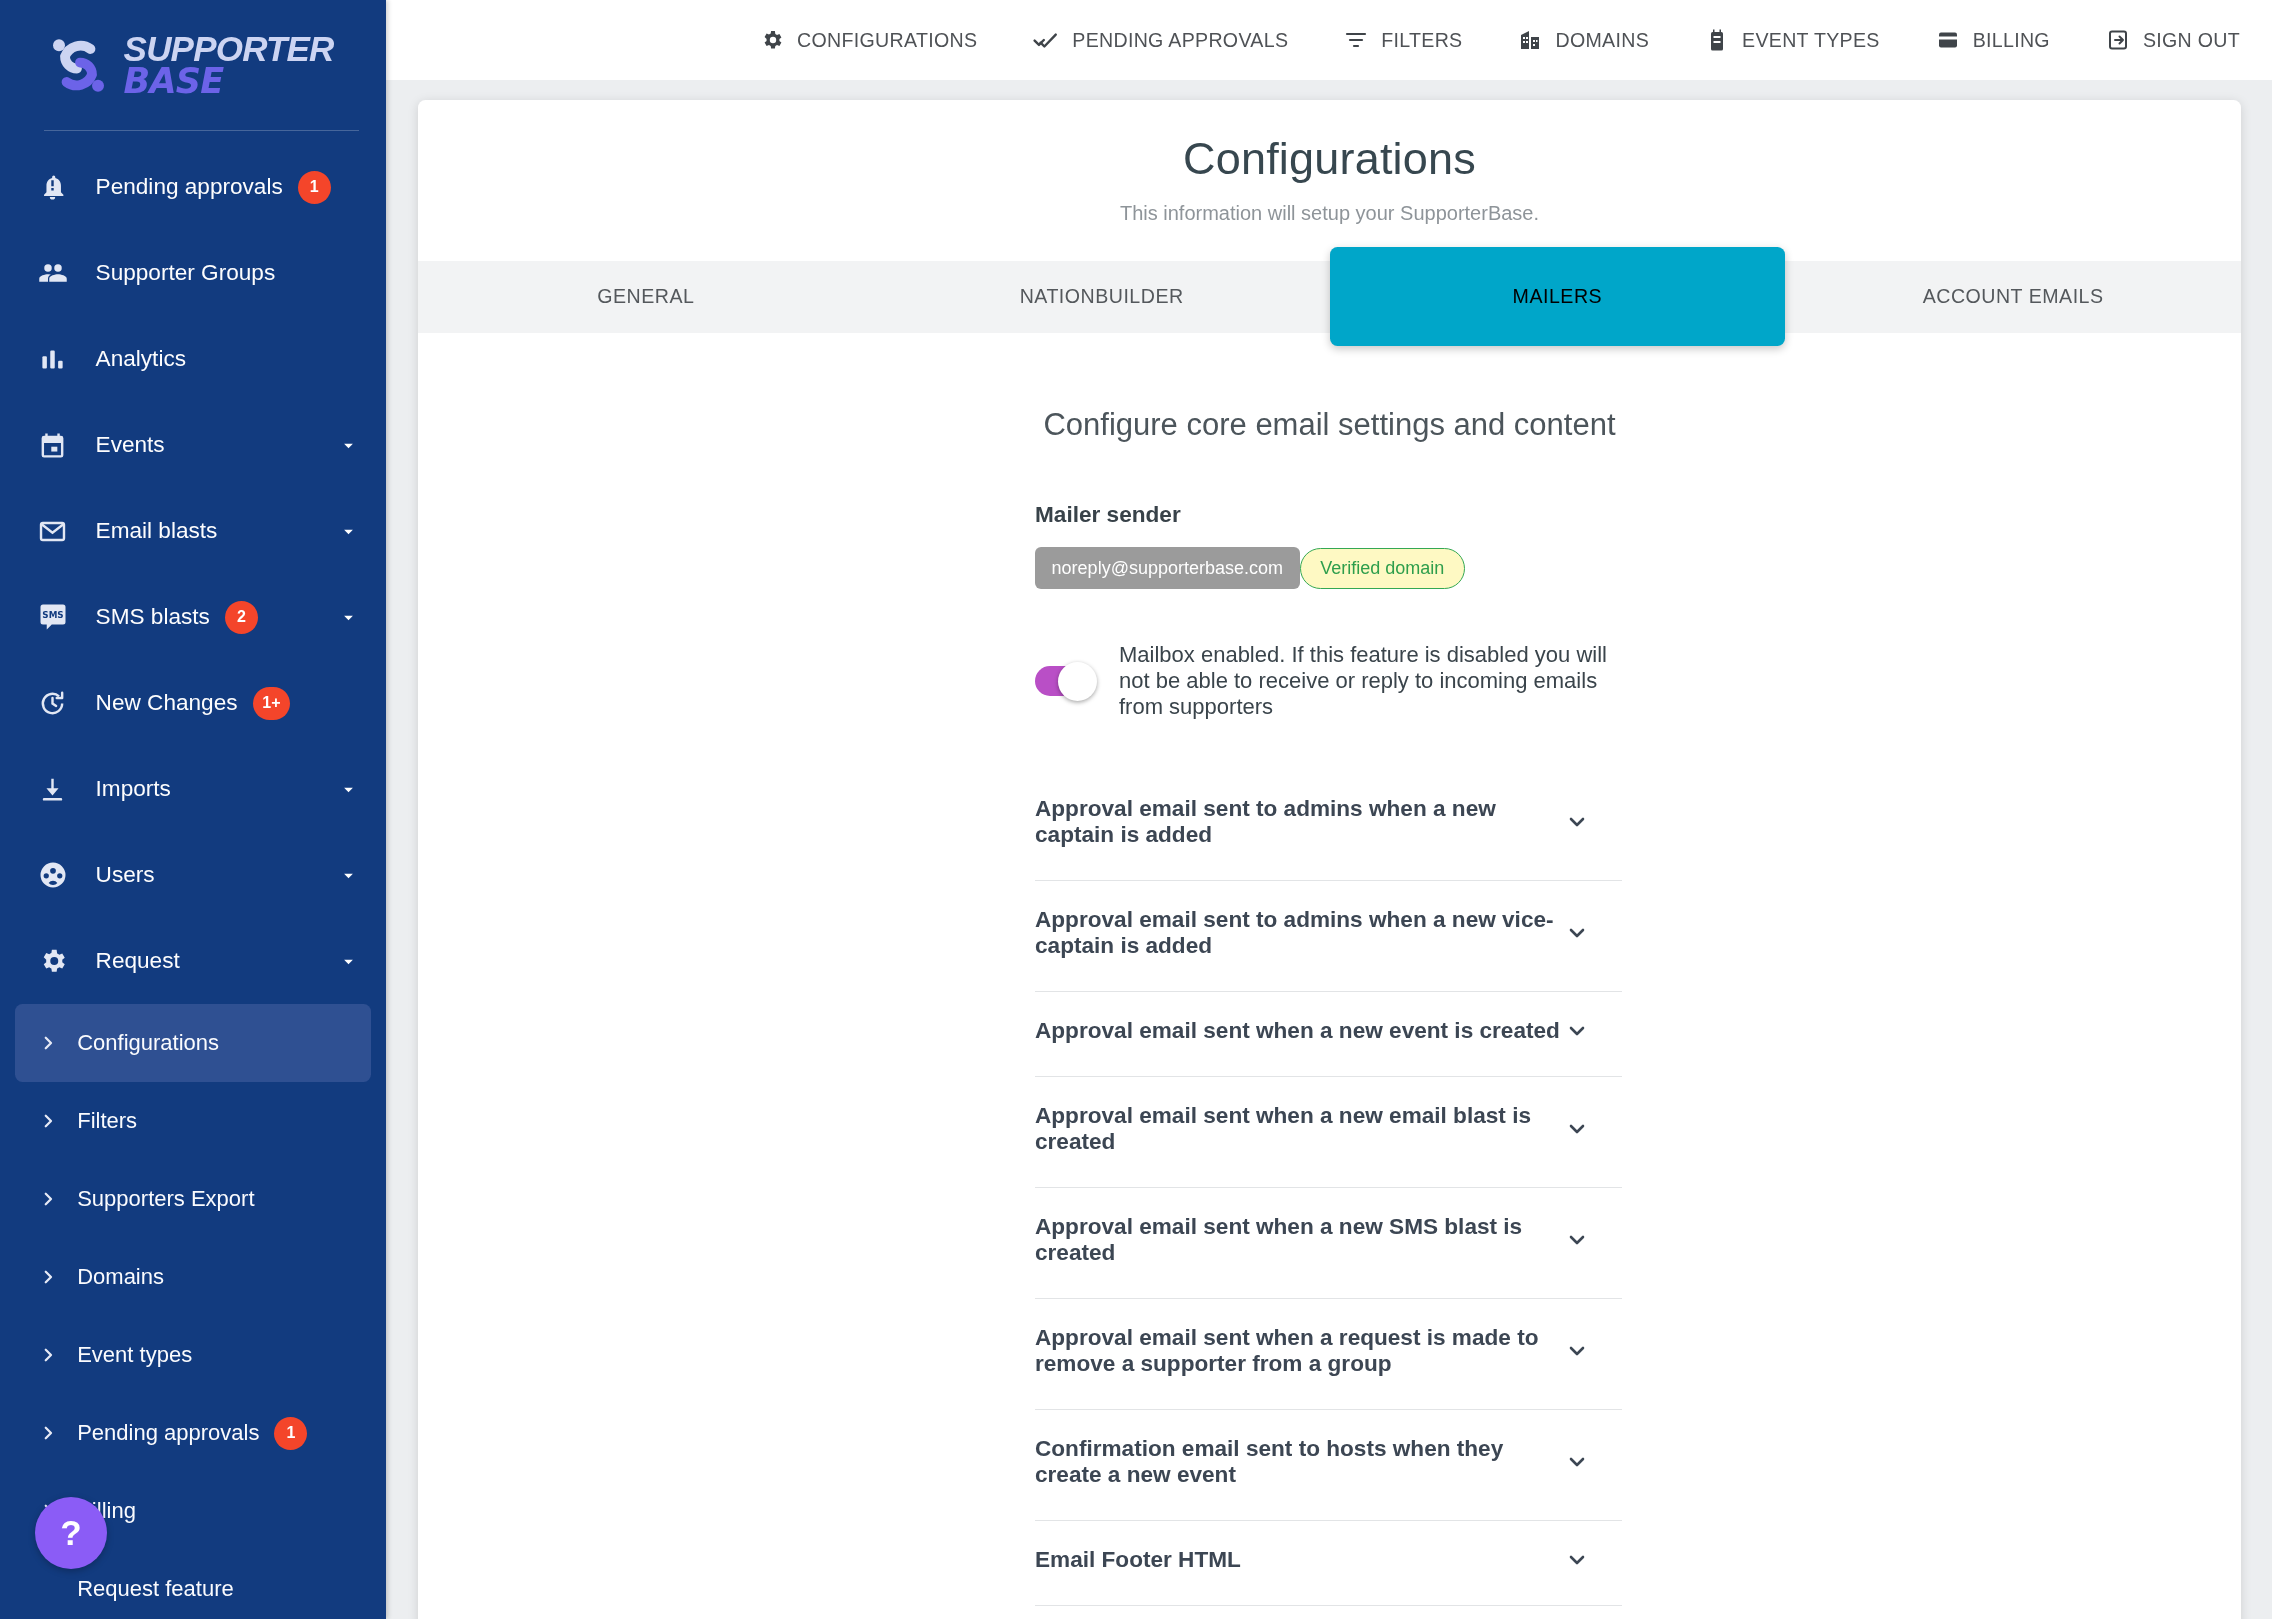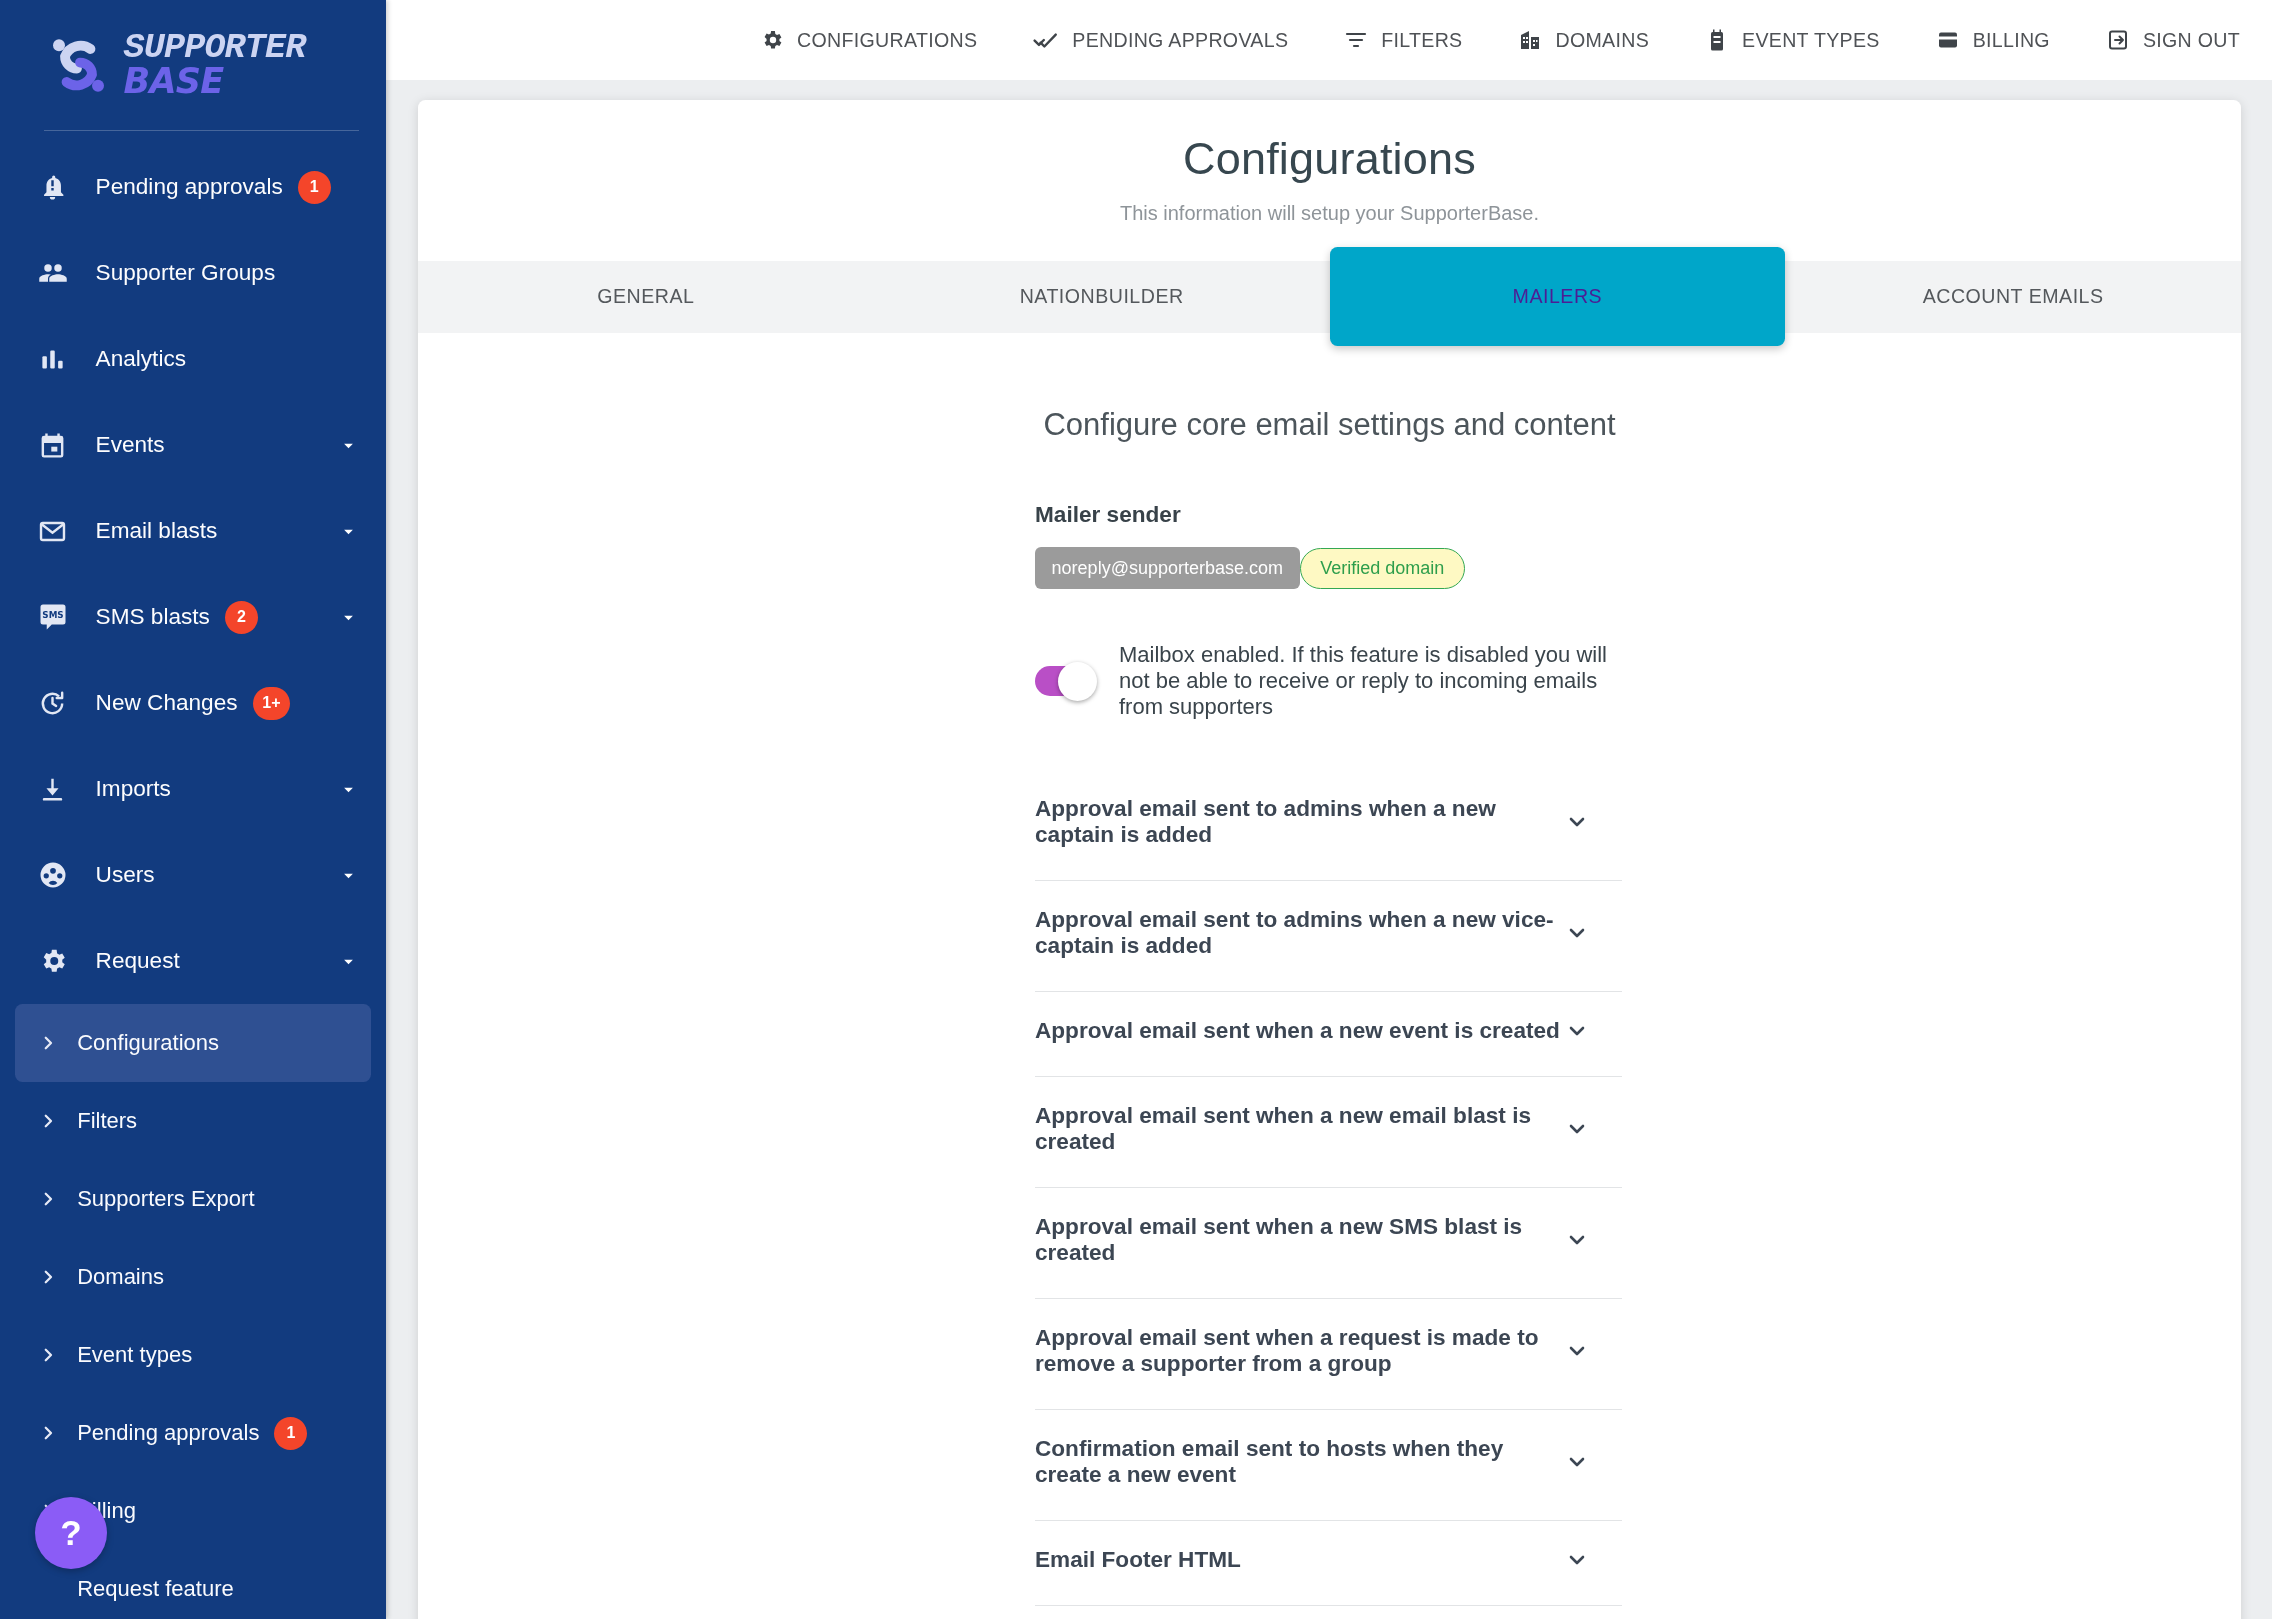--- a/index.html
+++ b/index.html
@@ -23,21 +23,21 @@
     overflow: hidden;
   }
   .brand {
     height: 130px;
     display: flex; align-items: center;
     padding-left: 44px;
   }
   .brand-mark { position: relative; width: 69px; height: 69px; flex: 0 0 69px; }
   .brand-text { margin-left: 10.6px; line-height: .95; }
   .brand-l1 {
-    font-family: Liberation Mono, monospace;
+    font-family: Liberation Sans, sans-serif;
     font-weight: 700; font-style: italic;
     font-size: 35px; letter-spacing: -0.8px; color: #ccd4f2;
   }
   .brand-l2 {
     font-family: "DejaVu Sans", sans-serif;
     font-weight: 700; font-style: italic;
     font-size: 35px; letter-spacing: -0.8px; color: #6c63e8;
   }
   .brand-divider {
     height: 0.8px; background: rgba(255,255,255,.22);
@@ -162,21 +162,21 @@
   .tab {
     flex: 1 1 0; min-width: 0;
     display: flex; align-items: center; justify-content: center;
     font-size: 19.6px; letter-spacing: 0.5px;
     color: #54585c;
     cursor: pointer;
     position: relative;
   }
   .tab.active {
     background: #00a6c9;
-    color: #4c1d95;
+    color: #000000;
     border-radius: 7.5px;
     box-shadow: 0 3px 9px rgba(0,0,0,.22);
     margin: -13.6px 0;
     z-index: 4;
   }
 
   .section-title {
     text-align: center;
     font-size: 31px; color: #4c555b; font-weight: 400;
     padding: 74px 0 0;

